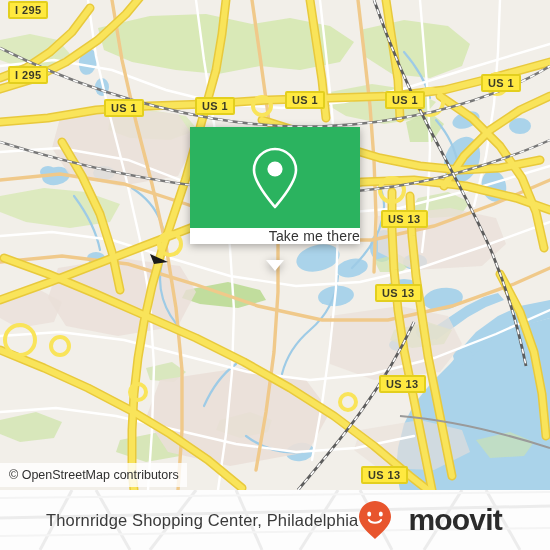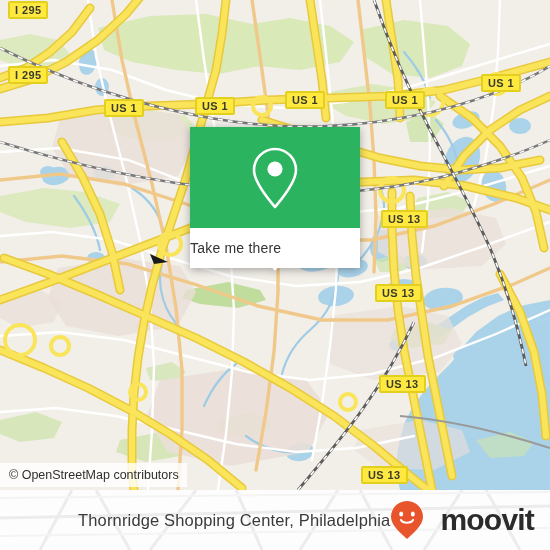--- a/index.html
+++ b/index.html
@@ -80,25 +80,25 @@
   #popup-green {
     width: 170px;
     height: 101px;
     background: #2bb35f;
     display: flex;
     align-items: center;
     justify-content: center;
   }
   #popup-white {
     width: 170px;
-    height: 40px;
+    height: 16px;
     background: #ffffff;
     display: flex;
     align-items: center;
-    justify-content: flex-start;
+    justify-content: flex-end;
   }
   #popup-label {
     font-family: "Liberation Sans", sans-serif;
     font-size: 14px;
     color: #333333;
     letter-spacing: 0.2px;
   }
   #popup-tail {
     position: absolute;
     left: 76px;
@@ -140,21 +140,21 @@
     left: 0; top: 0;
     width: 550px; height: 60px;
     opacity: 1;
   }
   #footer-inner {
     position: relative;
     width: 550px;
     height: 60px;
     display: flex;
     align-items: center;
-    justify-content: flex-end;
+    justify-content: center;
     padding: 0 16px 0 14px;
   }
   #footer-title {
     font-family: "Liberation Sans", sans-serif;
     font-size: 16.5px;
     color: #3a3a3a;
     letter-spacing: 0.15px;
     white-space: nowrap;
   }
   #brand {

